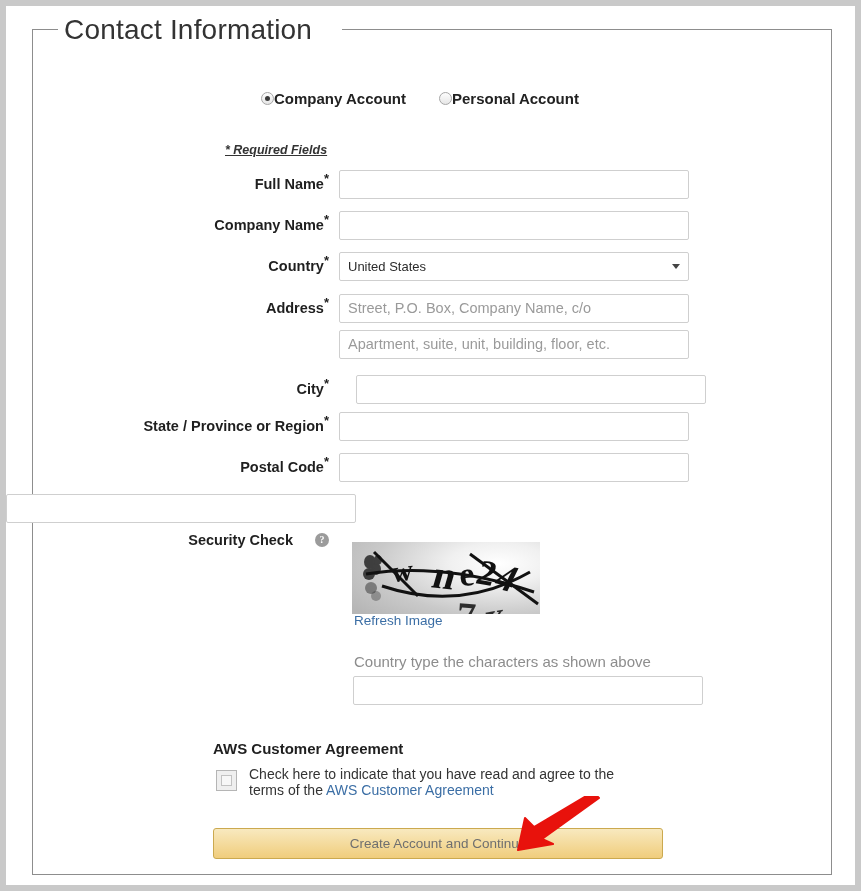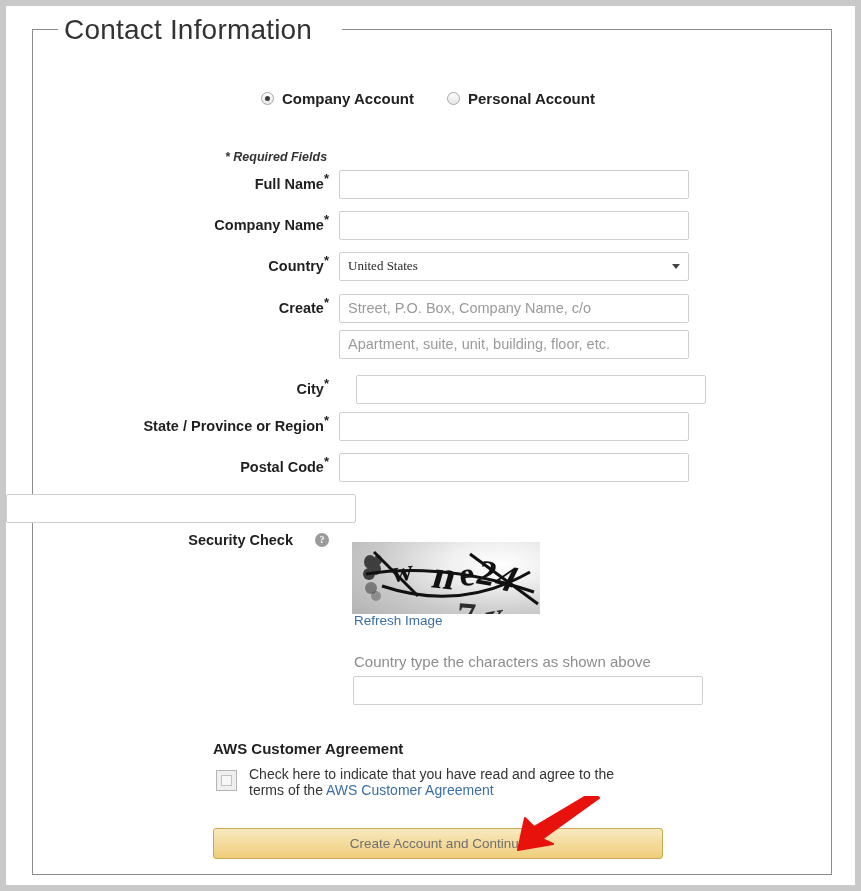--- a/index.html
+++ b/index.html
@@ -64,21 +64,20 @@
     position: absolute;
     left: 255px;
     top: 84px;
     display: flex;
     align-items: center;
     gap: 33px;
   }
   .acct-opt {
     display: flex;
     align-items: center;
-    gap: 8px;
   }
   .radio {
     width: 13px;
     height: 13px;
     border-radius: 50%;
     border: 1px solid #a6a6a6;
     background: linear-gradient(#fdfdfd, #e6e6e6);
     box-sizing: border-box;
     position: relative;
     flex: 0 0 auto;
@@ -95,25 +94,26 @@
   .acct-label {
     font-size: 15px;
     font-weight: bold;
     color: #222222;
     white-space: nowrap;
   }
 
   .req-note {
     position: absolute;
     left: 219px;
-    top: 144px;
+    top: 137px;
     font-size: 12.5px;
     font-style: italic;
     font-weight: bold;
     color: #333333;
+    text-decoration: underline;
   }
 
   
   .row {
     position: absolute;
     left: 0;
     width: 700px;
     height: 30px;
     display: flex;
     align-items: center;
@@ -336,26 +336,26 @@
           <div class="lbl"><span>Full Name</span><span class="star">*</span></div>
           <input type="text" class="inp" placeholder="" style="">
         </div>
         <div class="row" style="top: 204px;">
           <div class="lbl"><span>Company Name</span><span class="star">*</span></div>
           <input type="text" class="inp" placeholder="" style="">
         </div>
         <div class="row" style="top: 245px;">
           <div class="lbl"><span>Country</span><span class="star">*</span></div>
           <div class="selwrap">
-            <div class="inp sel" style="display: flex; align-items: center; font-family: Liberation Serif, serif;">United States</div>
+            <div class="inp sel" style="display: flex; align-items: center;">United States</div>
             <span class="selarrow"></span>
           </div>
         </div>
         <div class="row" style="top: 287px;">
-          <div class="lbl"><span>Create</span><span class="star">*</span></div>
+          <div class="lbl"><span>Address</span><span class="star">*</span></div>
           <input type="text" class="inp" placeholder="Street, P.O. Box, Company Name, c/o" style="">
         </div>
         <div class="row" style="top: 323px;">
           <div class="lbl"></div>
           <input type="text" class="inp" placeholder="Apartment, suite, unit, building, floor, etc." style="">
         </div>
         <div class="row" style="top: 368px; justify-content: space-between;">
           <div class="lbl"><span>City</span><span class="star">*</span></div>
           <input type="text" class="inp" placeholder="" style="">
         </div>

